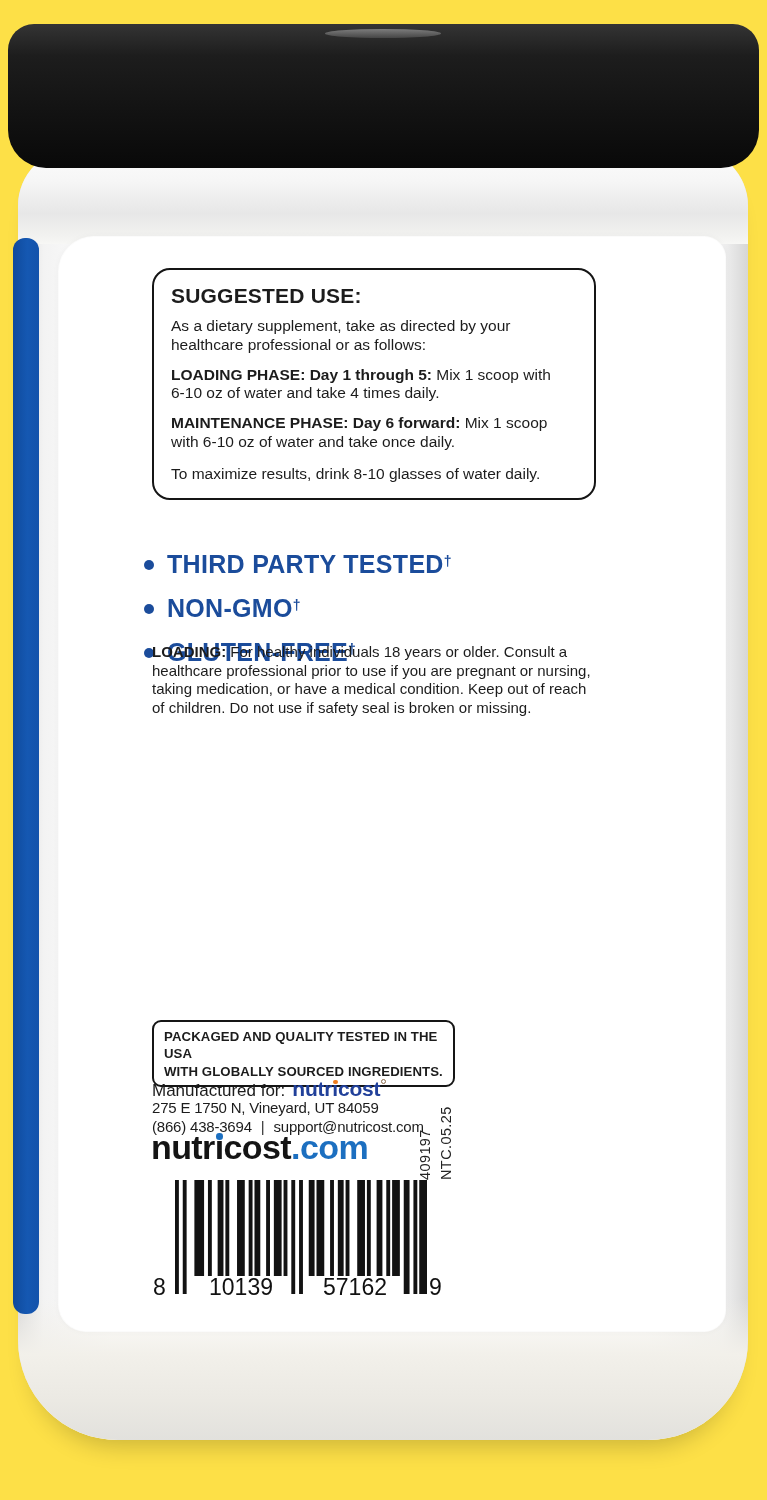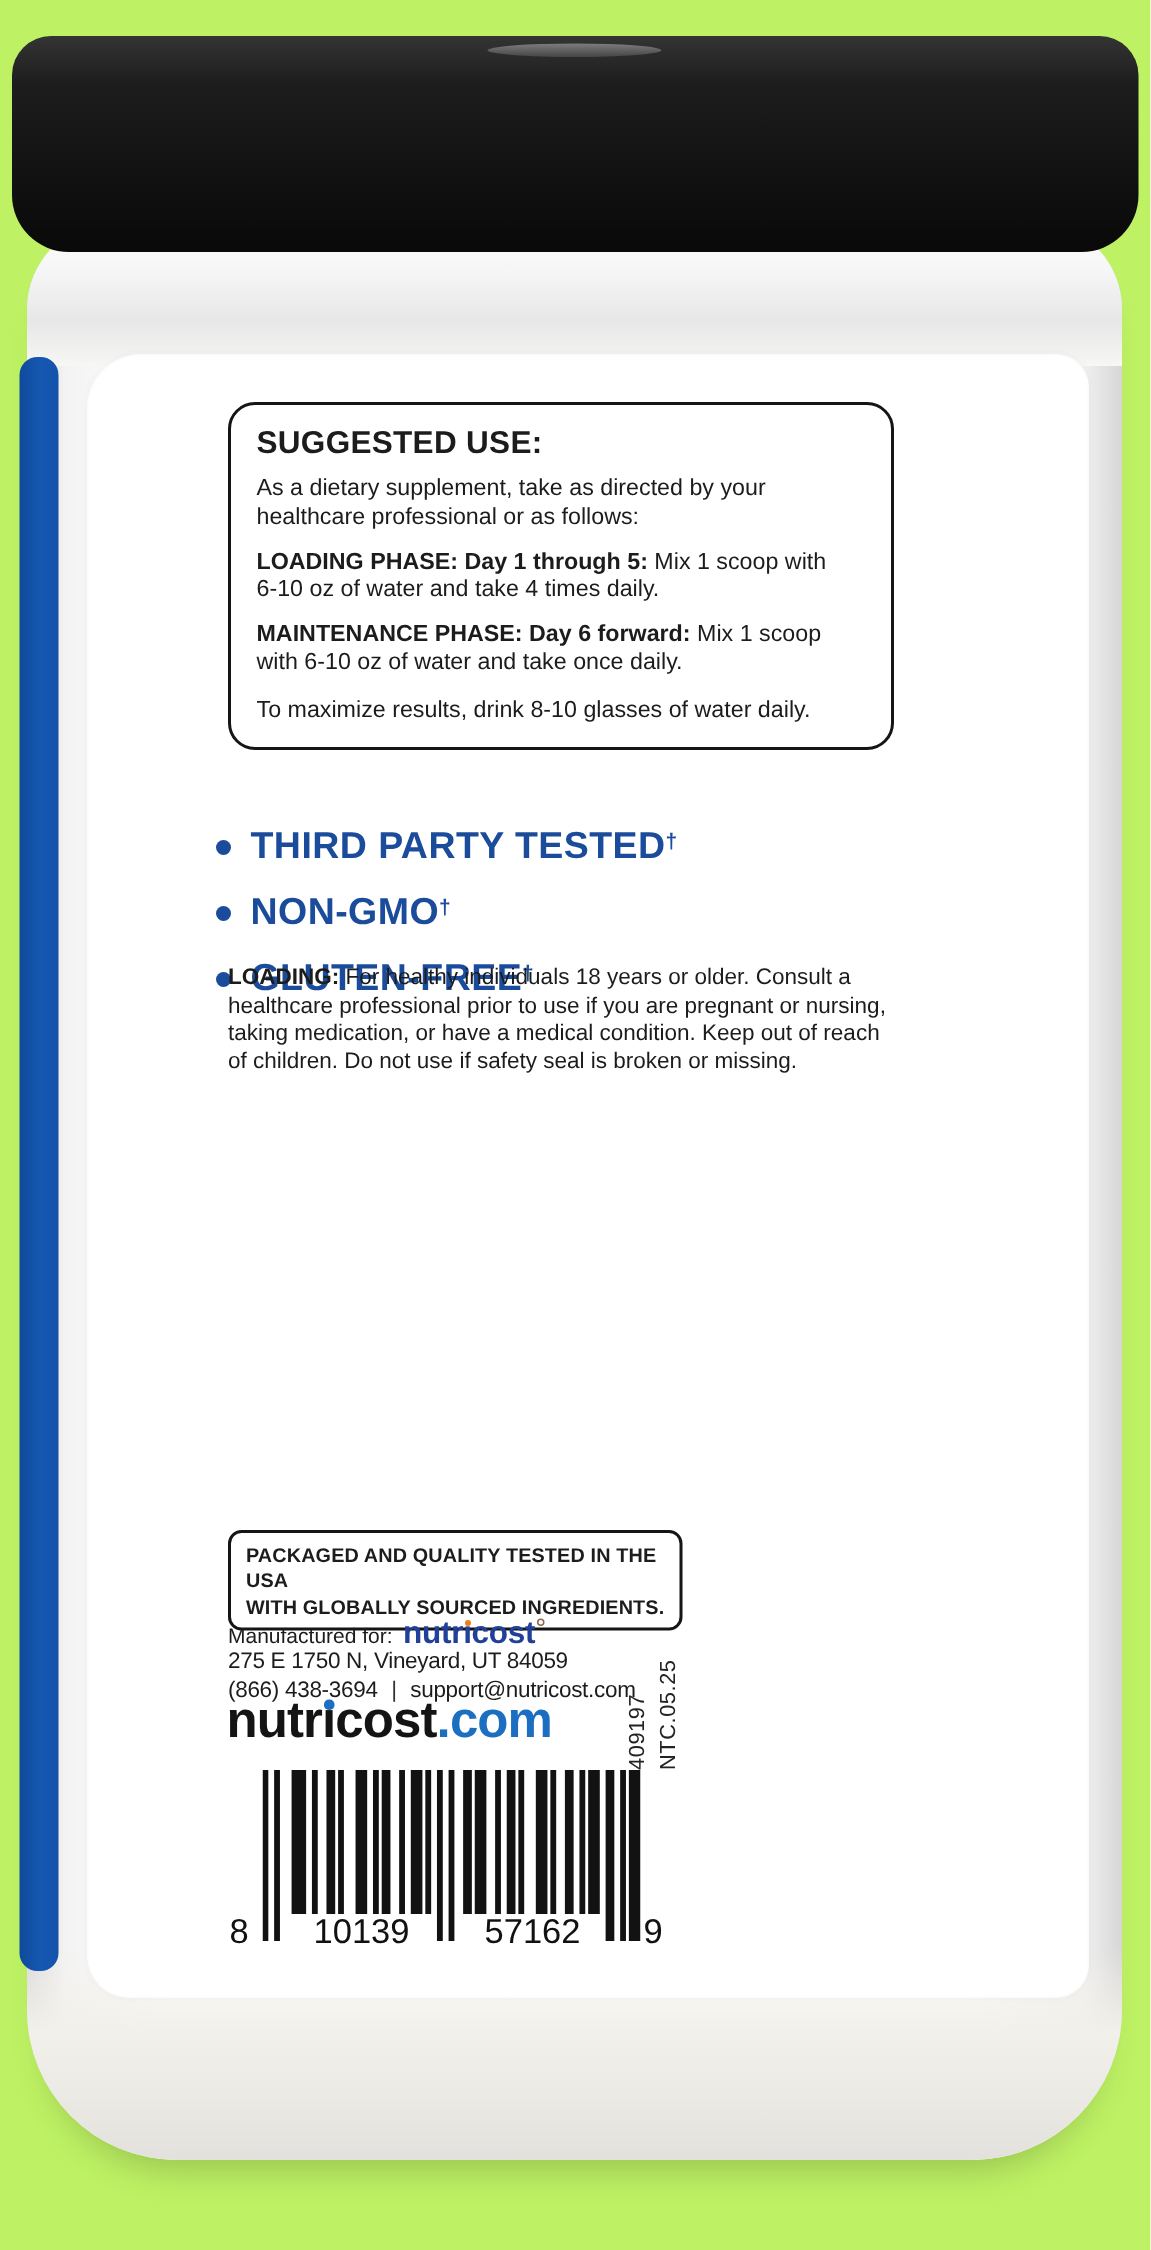--- a/index.html
+++ b/index.html
@@ -1,16 +1,16 @@
 <!DOCTYPE html>
 <html style="--feature-blue: #1b4c9b; --stripe-blue: #1558b2; --logo-blue: #21409a; --logo-dot-orange: #ef7d1d; --com-blue: #1c6fc0; --text-black: #1c1c1c;"><head>
 <meta charset="utf-8">
 <style>
   html,body{margin:0;padding:0;background:#ffffff;}
-  .stage{position:relative;width:767px;height:1500px;overflow:hidden;background:#bef264;
+  .stage{position:relative;width:767px;height:1500px;overflow:hidden;background:#fde047;
          font-family:"Liberation Sans",sans-serif;color:var(--text-black,#1c1c1c);}
   .abs{position:absolute;}
 
   
   .bottle{left:18px;top:148px;width:730px;height:1292px;border-radius:58px 58px 100px 100px;
           background:linear-gradient(to right,#d8d8d8 0%,#f3f3f3 3.5%,#ffffff 13%,#ffffff 86%,#f1f1f1 96.5%,#d6d6d6 100%);
           box-shadow:0 20px 24px -14px rgba(0,0,0,0.20);}
   .shoulder{left:18px;top:148px;width:730px;height:96px;border-radius:58px 58px 0 0;
             background:linear-gradient(180deg,#fdfdfd 0%,#f6f6f6 34%,#e7e7e7 68%,#f2f2f0 92%,#f7f7f5 100%);}
   .bottle-bottom{left:18px;top:1298px;width:730px;height:142px;border-radius:0 0 100px 100px;
@@ -49,21 +49,21 @@
   .warning{top:643px;}
   .notice{top:728px;}
 
   
   .quality-box{left:152px;top:1020px;width:303px;box-sizing:border-box;border:2.5px solid #151515;
                border-radius:9px;padding:6px 10px 5px 10px;background:#fff;}
   .quality-text{font-size:13.2px;font-weight:bold;line-height:1.32;letter-spacing:.1px;white-space:pre-line;}
 
   
   .mfd-row{left:152px;top:1078px;display:flex;align-items:baseline;gap:7px;}
-  .mfd-prefix{font-size:14px;text-align:right;}
+  .mfd-prefix{font-size:17px;text-align:right;}
   .brand-sm{font-size:21px;font-weight:bold;color:var(--logo-blue,#21409a);letter-spacing:-.2px;line-height:1;}
   .iwrap{position:relative;display:inline-block;}
   .idot{position:absolute;border-radius:50%;}
   .idot-sm{width:4.5px;height:4.5px;left:1px;top:1.5px;background:var(--logo-dot-orange,#ef7d1d);}
   .reg-mark{display:inline-block;width:3px;height:3px;border:1px solid #8a6a4a;border-radius:50%;
             vertical-align:top;margin-left:1px;margin-top:1px;}
   .address{left:152px;top:1099px;font-size:15px;letter-spacing:-.2px;}
   .contact{left:152px;top:1118px;font-size:15px;letter-spacing:-.2px;display:flex;gap:9px;}
   .contact .sep{color:#333;}
 

